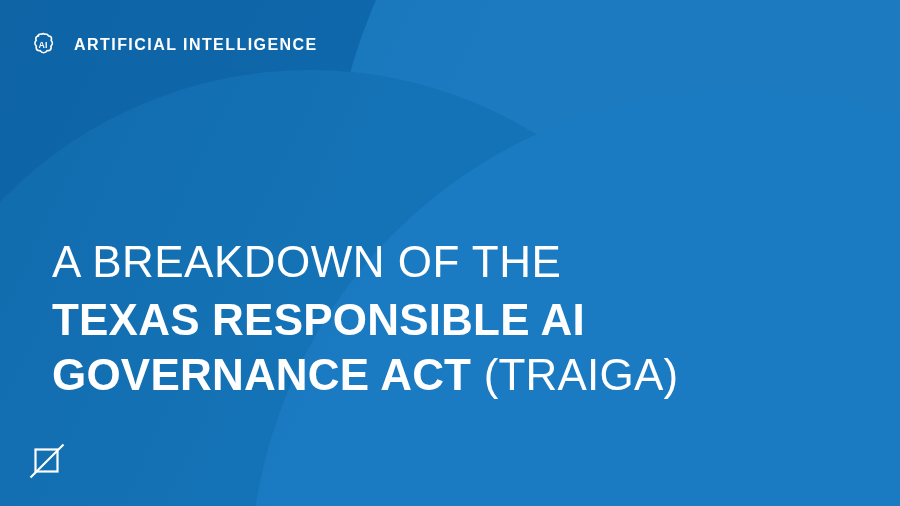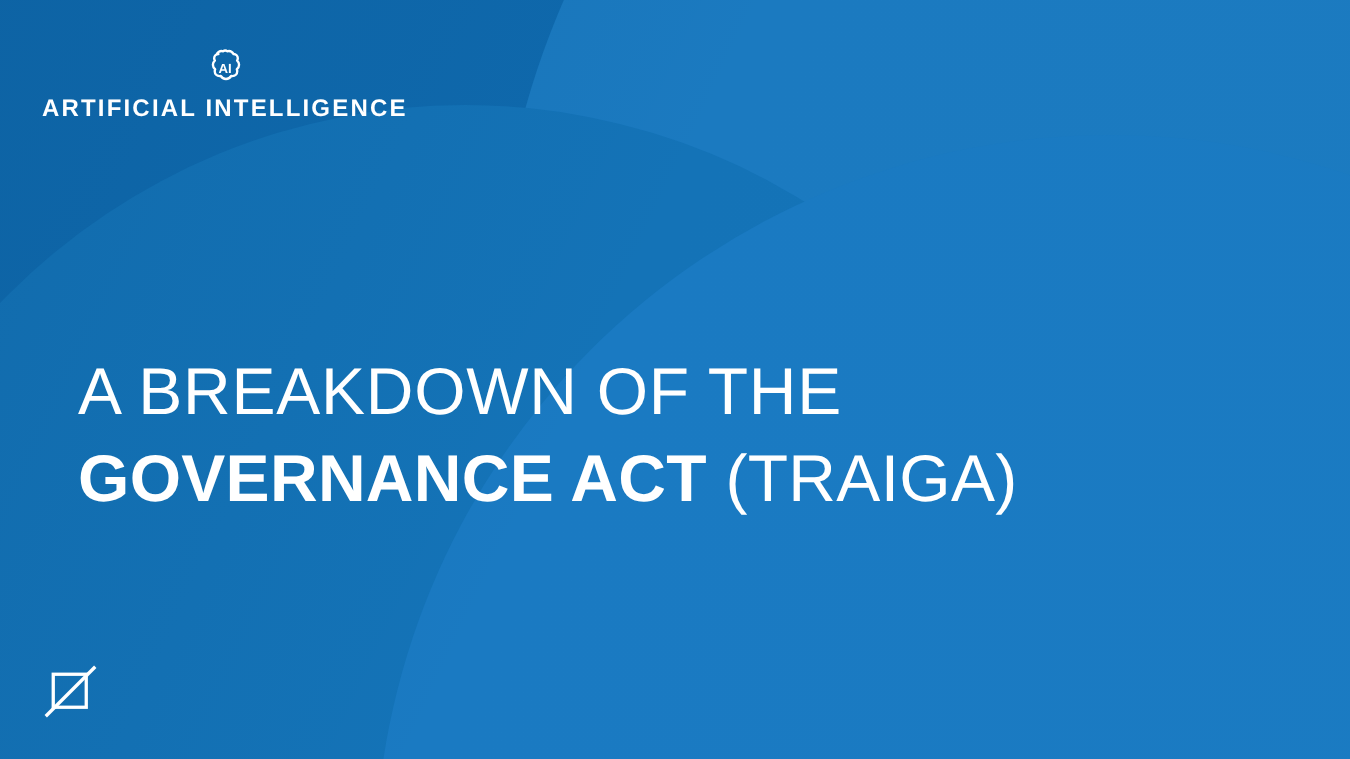--- a/index.html
+++ b/index.html
@@ -67,23 +67,22 @@
     background: linear-gradient(115deg, rgba(8,80,135,0.22) 0%, rgba(8,80,135,0.0) 45%, rgba(30,130,195,0.10) 100%);
   }
 
   
   .header {
     position: absolute;
     left: 28px;
     top: 30px;
     display: flex;
     align-items: center;
-    gap: 4px;
+    gap: 16px;
     z-index: 5;
-    flex-direction: column;
   }
   .brain-icon {
     width: 30px;
     height: 30px;
     display: block;
   }
   .header-label {
     color: #ffffff;
     font-size: 16px;
     font-weight: bold;
@@ -159,20 +158,21 @@
                  -1.9 0-3.4-1.5-3.4-3.4 0-0.5 0.1-1.0 0.3-1.5-1.0-0.7-1.6-1.8-1.6-3.1
                  0-1.2 0.5-2.3 1.4-3.0-0.3-0.5-0.5-1.1-0.5-1.7 0-1.6 1.3-2.9 3.0-3.0 z" stroke="#ffffff" stroke-width="1.7" stroke-linejoin="round" fill="none"></path>
         <text x="16" y="19.6" text-anchor="middle" font-family="Liberation Sans, sans-serif" font-size="9.4" font-weight="bold" fill="#ffffff">AI</text>
       </svg>
     </span>
     <span class="header-label">ARTIFICIAL INTELLIGENCE</span>
   </div>
 
   <div class="title-block">
     <div class="title-line line-1">A BREAKDOWN OF THE</div>
+    <div class="title-line line-2">TEXAS RESPONSIBLE AI</div>
     <div class="title-line line-3">
       <span class="strong">GOVERNANCE ACT</span><span class="light"> </span><span class="light">(TRAIGA)</span>
     </div>
   </div>
 
   <span class="brand-mark">
     <svg width="46" height="46" viewBox="0 0 46 46" fill="none" aria-hidden="true">
       <rect x="11.5" y="11.5" width="22" height="22" stroke="#ffffff" stroke-width="2.2" fill="none"></rect>
       <line x1="6.5" y1="39.5" x2="39.5" y2="6.5" stroke="#ffffff" stroke-width="2.2" stroke-linecap="butt"></line>
     </svg>

